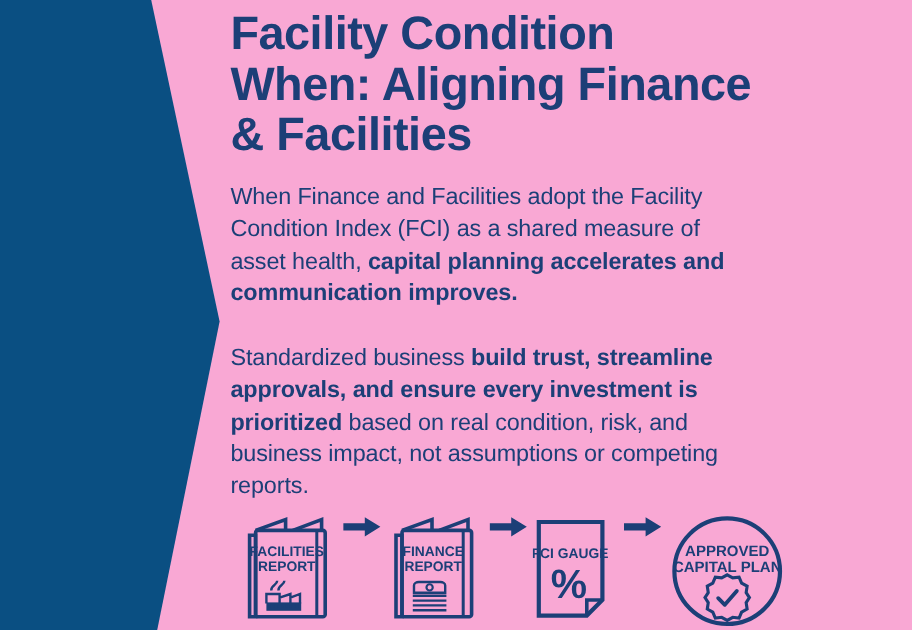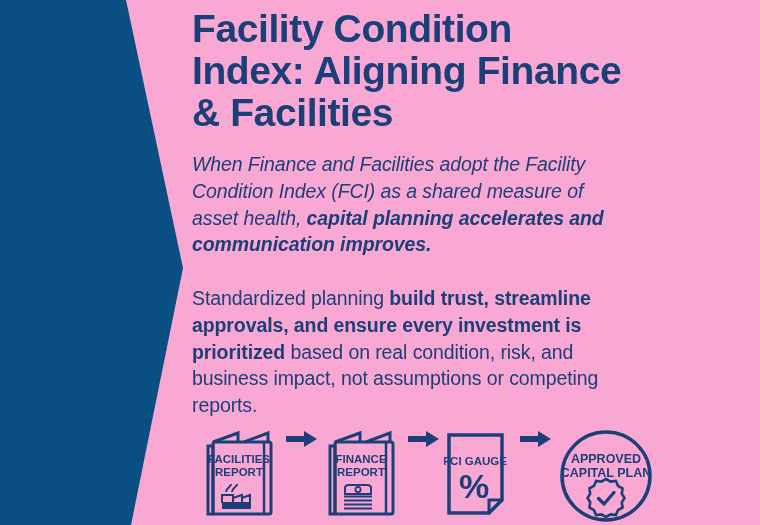--- a/index.html
+++ b/index.html
@@ -44,21 +44,21 @@
   #title .em {
   }
   .para {
     margin: 0;
     color: #1c3f77;
     font-size: 19.5px;
     line-height: 1.37;
     max-width: 440px;
     letter-spacing: -0.1px;
   }
-  #para1 { margin-top: 17px; font-style: italic; }
+  #para1 { margin-top: 17px; }
   #para2 { margin-top: 27px; }
   .para b { font-weight: bold; }
 
   
   #flow {
     position: absolute;
     left: 8px;
     top: 428px;
     width: 445px;
     height: 97px;
@@ -88,27 +88,27 @@
 <div id="page">
 
   <svg id="chevron" viewBox="0 0 200 525" preserveAspectRatio="none">
     <polygon points="0,0 126,0 183,268 131,525 0,525" fill="#0a4f82"></polygon>
   </svg>
 
   <div id="content">
 
     <h1 id="title">
       <span>Facility Condition</span><br>
-      <span>Index:</span>
+      <span>When:</span>
       <span class="em">Aligning Finance</span><br>
       <span class="em">&amp; Facilities</span>
     </h1>
 
     <p class="para" id="para1"><span>When Finance and Facilities adopt the Facility Condition Index (FCI) as a shared measure of asset health, </span><b>capital planning accelerates and communication improves.</b></p>
-    <p class="para" id="para2"><span>Standardized planning </span><b>build trust, streamline approvals, and ensure every investment is prioritized</b><span> based on real condition, risk, and business impact, not assumptions or competing reports.</span></p>
+    <p class="para" id="para2"><span>Standardized business </span><b>build trust, streamline approvals, and ensure every investment is prioritized</b><span> based on real condition, risk, and business impact, not assumptions or competing reports.</span></p>
 
     <div id="flow">
 
       <svg class="flow-item" width="82" height="92" viewBox="0 0 82 92">
         <g>
           <path class="nav" stroke-width="3" d="M8 18 L8 86 L13 86 L13 18 Z"></path>
           <path class="nav" stroke-width="3" d="M13 14 L38 5 L38 14"></path>
           <path class="nav" stroke-width="3" d="M44 14 L68 5 L68 14"></path>
           <rect class="nav" stroke-width="3" x="13" y="14" width="58" height="72" rx="2"></rect>
           <line class="nav" stroke-width="2.5" x1="64" y1="14" x2="64" y2="86"></line>

